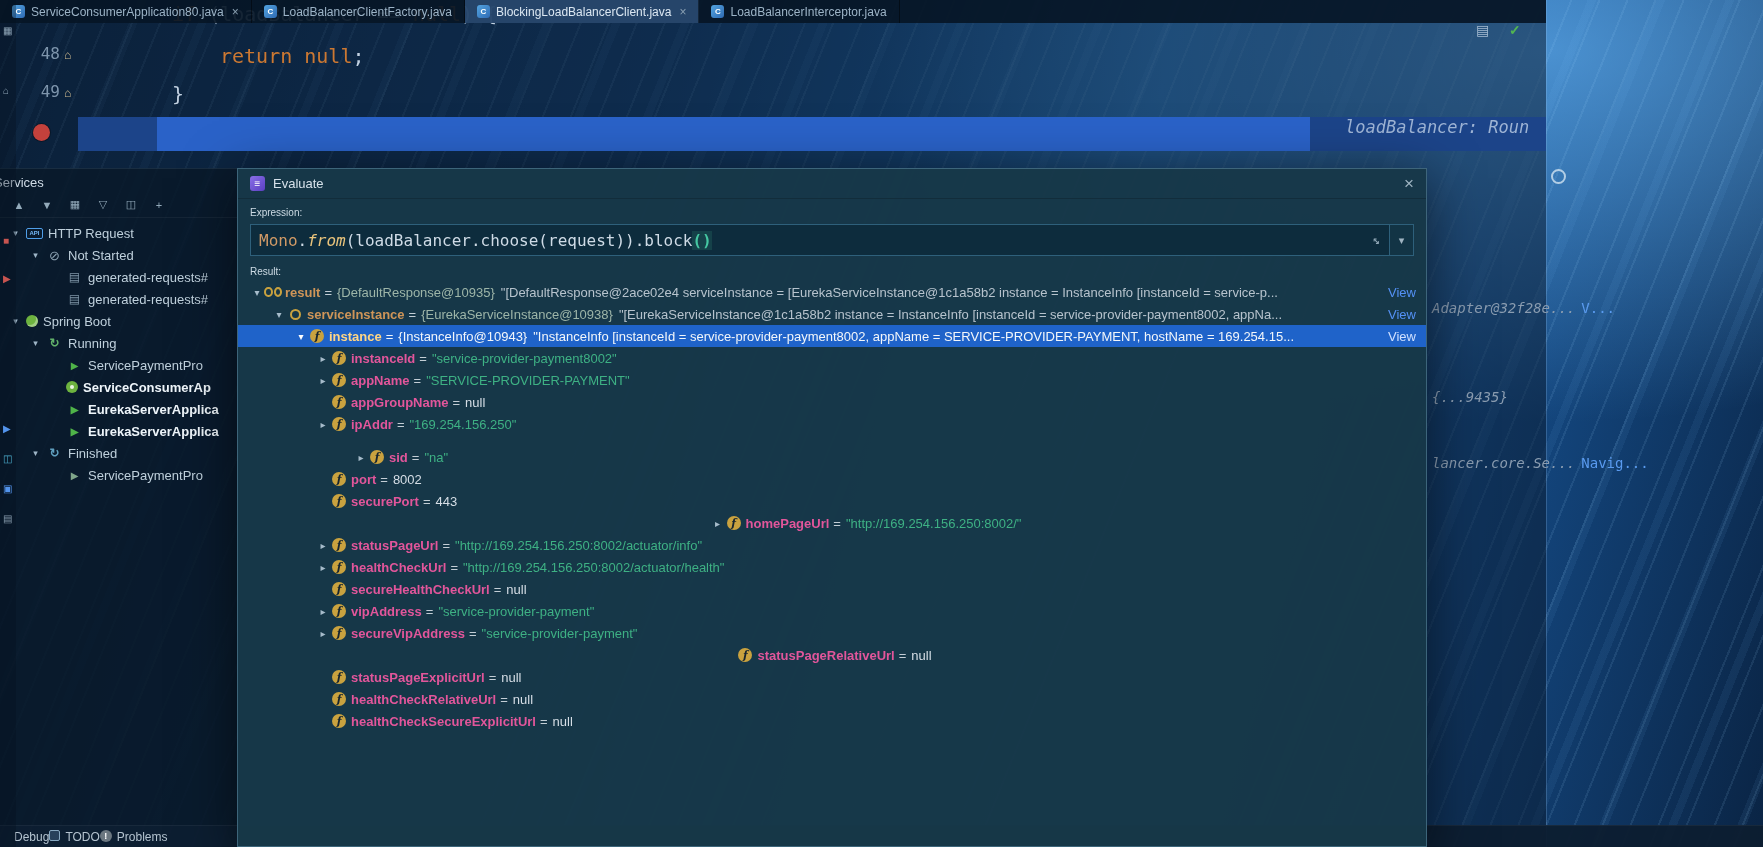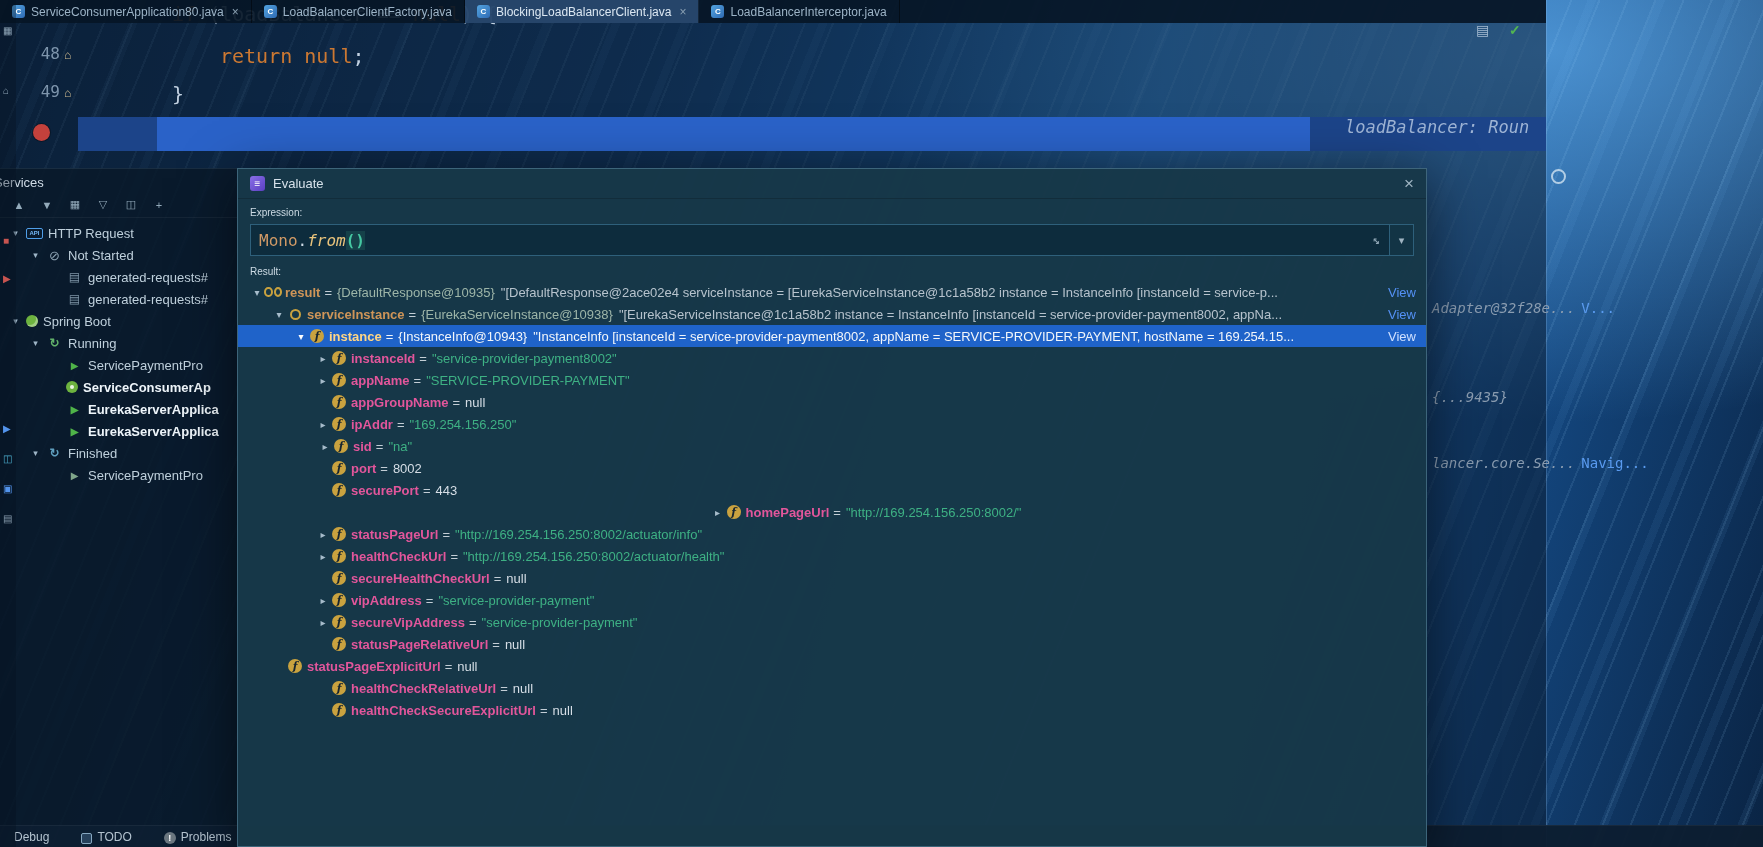--- a/index.html
+++ b/index.html
@@ -69,21 +69,21 @@
   .si-rungroup::before{content:"↻";color:#62b16a;font-weight:bold}
   .si-play::before{content:"▶";color:#4fb349;font-size:10px}
   .si-playdim::before{content:"▶";color:#7fa58a;font-size:10px}
   .si-springboot{width:12px;height:12px;border-radius:50%;background:#6db33f;position:relative}
   .si-springboot::after{content:"";position:absolute;left:4px;top:4px;width:4px;height:4px;border-radius:50%;background:#eaf6e2}
   .si-redo::before{content:"↻";color:#5f9fbf;font-weight:bold}
 
   
   .statusbar{position:absolute;left:0;bottom:0;width:100%;height:22px;background:rgba(13,30,48,0.95);display:flex;align-items:center;z-index:6;font-size:12px;color:#b4c3cf;border-top:1px solid rgba(255,255,255,0.05)}
   .sb-debug{margin-left:14px}
-  .sb-item{display:flex;align-items:flex-end;gap:5px;margin-left:32px}
+  .sb-item{display:flex;align-items:flex-start;gap:5px;}
   .todo-ico{width:11px;height:11px;border:1px solid #86a7c0;border-radius:2px;background:rgba(120,170,220,0.25)}
   .prob-ico{width:12px;height:12px;border-radius:50%;background:#6b7780;color:#fff;display:flex;align-items:center;justify-content:center}
   .prob-ico::before{content:"!";font-size:9px;font-weight:bold}
 
   
   .dialog{position:absolute;left:237px;top:168px;width:1190px;height:679px;background:rgba(23,56,72,0.97);border:1px solid rgba(125,175,205,0.38);box-shadow:0 10px 50px rgba(0,0,0,0.55);z-index:20;display:flex;flex-direction:column}
   .dlg-titlebar{height:30px;display:flex;align-items:center;gap:8px;padding:0 12px;flex:none;border-bottom:1px solid rgba(0,0,0,0.18)}
   .dlg-ico{width:15px;height:15px;border-radius:3px;background:linear-gradient(135deg,#8a6fe8,#5a3fc0);color:#fff;font-size:10px;display:flex;align-items:center;justify-content:center}
   .dlg-title{font-size:13px;color:#d6e1ea}
   .dlg-close{margin-left:auto;font-size:17px;color:#9fb4c2}
@@ -275,21 +275,21 @@
 
   <div class="dialog">
     <div class="dlg-titlebar">
       <span class="dlg-ico">≡</span>
       <span class="dlg-title">Evaluate</span>
       <span class="dlg-close">×</span>
     </div>
     <div class="dlg-label">Expression:</div>
     <div class="expr-row">
       <div class="expr-input">
-        <span class="e-cls">Mono</span><span>.</span><span class="e-m">from</span><span class="e-paren">()</span>
+        <span class="e-cls">Mono</span><span>.</span><span class="e-m">from</span><span>(loadBalancer.choose(request)).block</span><span class="e-paren">()</span>
         <span class="expand-ico">↔</span>
       </div>
       <div class="combo">▾</div>
     </div>
     <div class="dlg-label result-label">Result:</div>
     <div class="var-tree" id="var-tree">
         <div class="vrow" style="padding-left: 12px;">
           <span class="ch ch-open"></span>
           <span class="vi vi-result"></span>
           <span class="vname var">result</span>
@@ -337,21 +337,21 @@
           <span class="veq">=</span>
           <span class="vplain">null</span>
         </div>
         <div class="vrow" style="padding-left: 78px;">
           <span class="ch ch-closed"></span>
           <span class="vi vi-field"></span>
           <span class="vname field">ipAddr</span>
           <span class="veq">=</span>
           <span class="vstr">"169.254.156.250"</span>
         </div>
-        <div class="vrow" style="padding-left: 80px;">
+        <div class="vrow" style="padding-left: 116px; margin-top: 11px;">
           <span class="ch ch-closed"></span>
           <span class="vi vi-field"></span>
           <span class="vname field">sid</span>
           <span class="veq">=</span>
           <span class="vstr">"na"</span>
         </div>
         <div class="vrow" style="padding-left: 78px;">
           <span class="ch ch-none"></span>
           <span class="vi vi-field"></span>
           <span class="vname field">port</span>
@@ -400,28 +400,28 @@
           <span class="veq">=</span>
           <span class="vstr">"service-provider-payment"</span>
         </div>
         <div class="vrow" style="padding-left: 78px;">
           <span class="ch ch-closed"></span>
           <span class="vi vi-field"></span>
           <span class="vname field">secureVipAddress</span>
           <span class="veq">=</span>
           <span class="vstr">"service-provider-payment"</span>
         </div>
-        <div class="vrow" style="padding-left: 78px;">
+        <div class="vrow" style=" justify-content: center;">
           <span class="ch ch-none"></span>
           <span class="vi vi-field"></span>
           <span class="vname field">statusPageRelativeUrl</span>
           <span class="veq">=</span>
           <span class="vplain">null</span>
         </div>
-        <div class="vrow" style="padding-left: 34px; text-align: right;">
+        <div class="vrow" style="padding-left: 78px; text-align: right;">
           <span class="ch ch-none"></span>
           <span class="vi vi-field"></span>
           <span class="vname field">statusPageExplicitUrl</span>
           <span class="veq">=</span>
           <span class="vplain">null</span>
         </div>
         <div class="vrow" style="padding-left: 78px;">
           <span class="ch ch-none"></span>
           <span class="vi vi-field"></span>
           <span class="vname field">healthCheckRelativeUrl</span>

